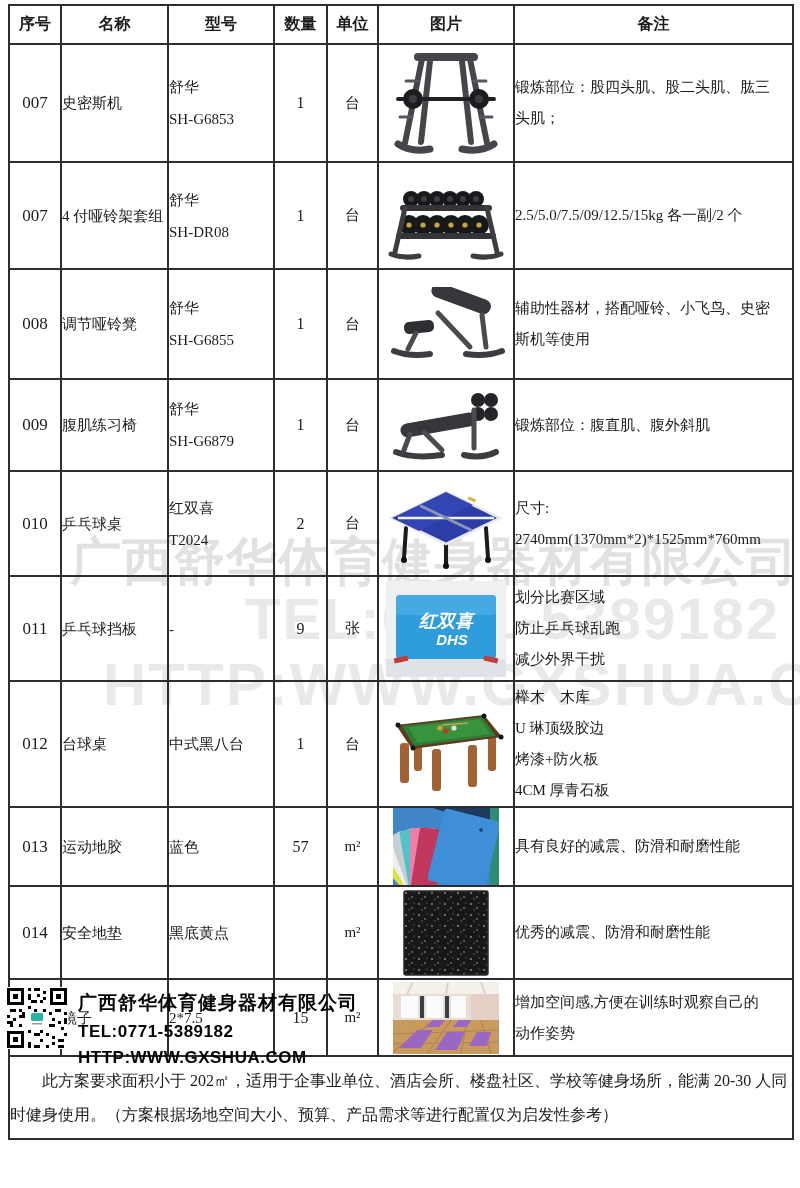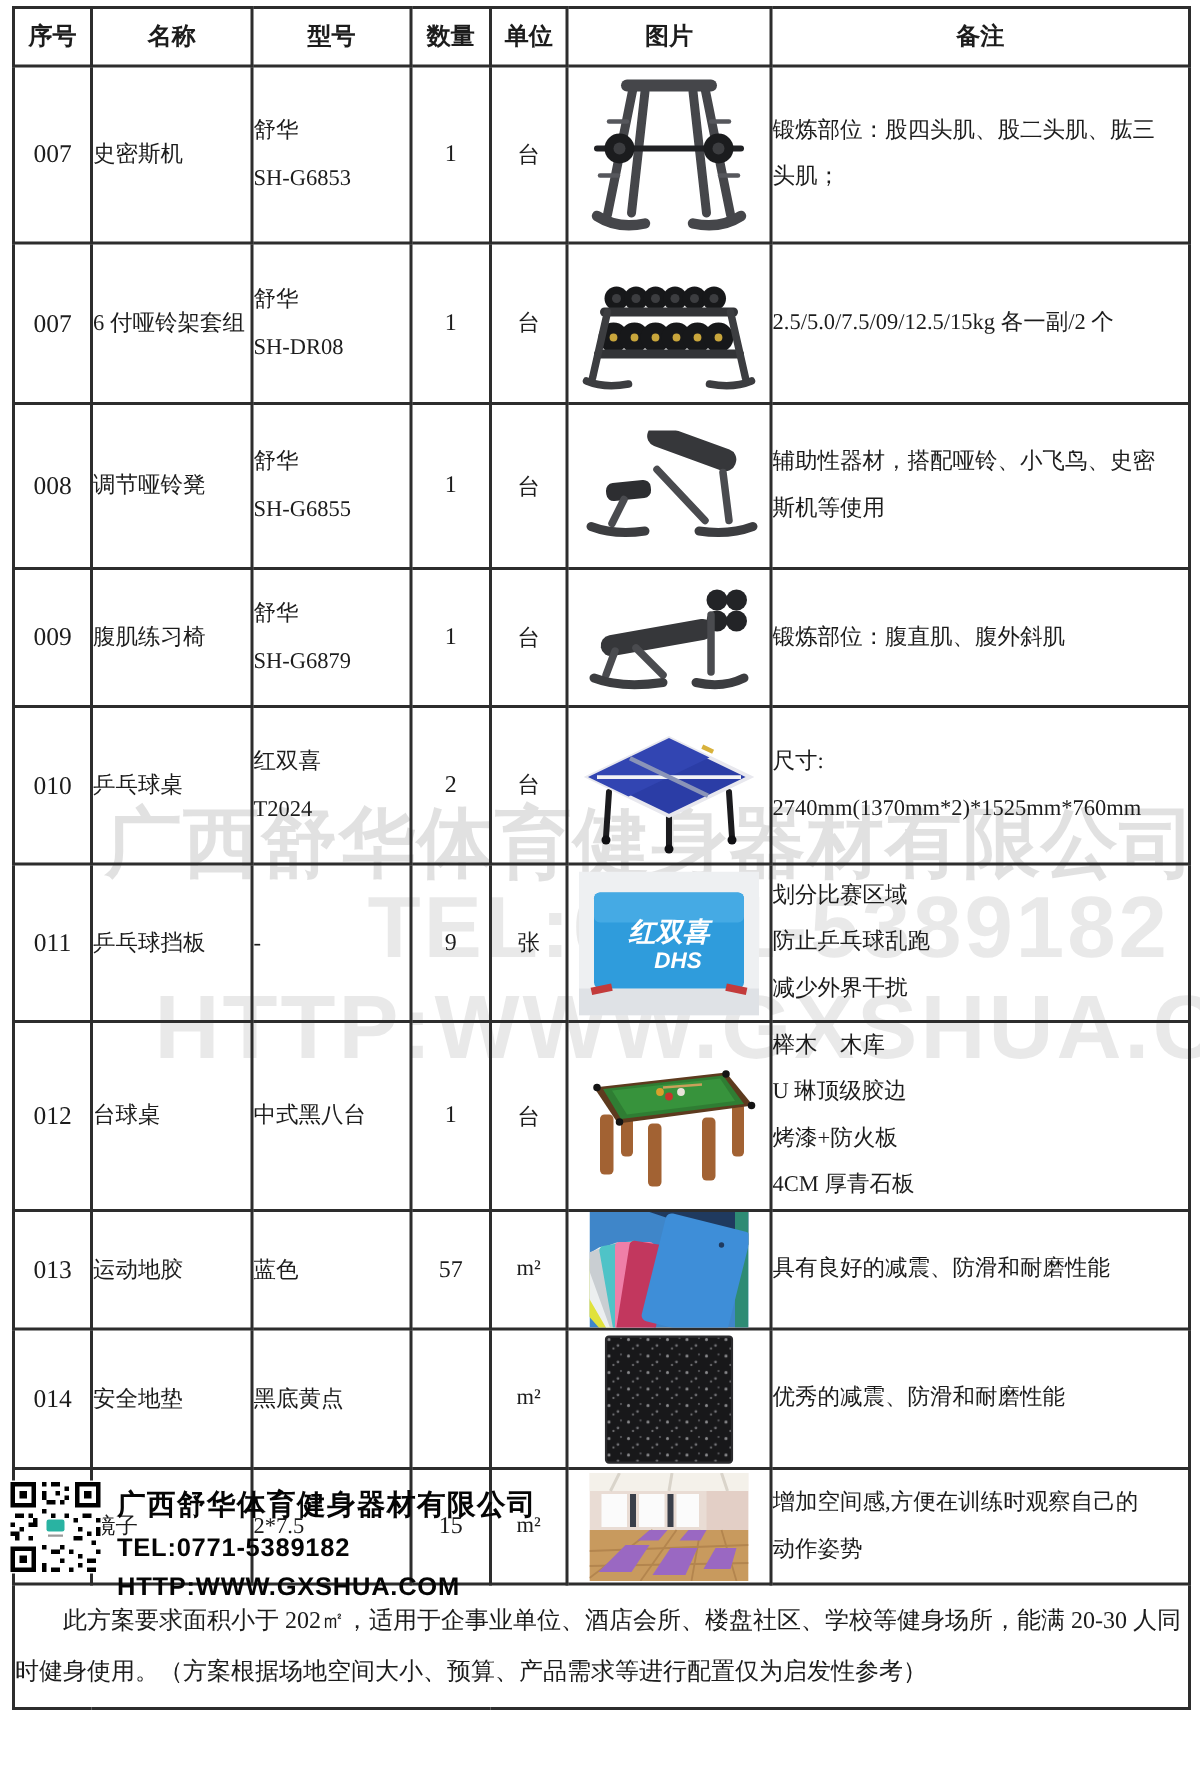--- a/index.html
+++ b/index.html
@@ -104,21 +104,21 @@
         </svg>
       </td>
       <td class="c-remark">
         <div class="rline">锻炼部位：股四头肌、股二头肌、肱三</div>
         <div class="rline">头肌；</div>
       </td>
     </tr>
 
     <tr style="height:107px">
       <td class="c-no">007</td>
-      <td class="c-name">6 付哑铃架套组</td>
+      <td class="c-name">4 付哑铃架套组</td>
       <td class="c-model">
         <div>舒华</div>
         <div>SH-DR08</div>
       </td>
       <td class="c-qty">1</td>
       <td class="c-unit">台</td>
       <td class="c-img">
         <svg width="118" height="88" viewBox="0 0 118 88">
           <g fill="#17181a">
             <circle cx="24" cy="27" r="8"></circle>

